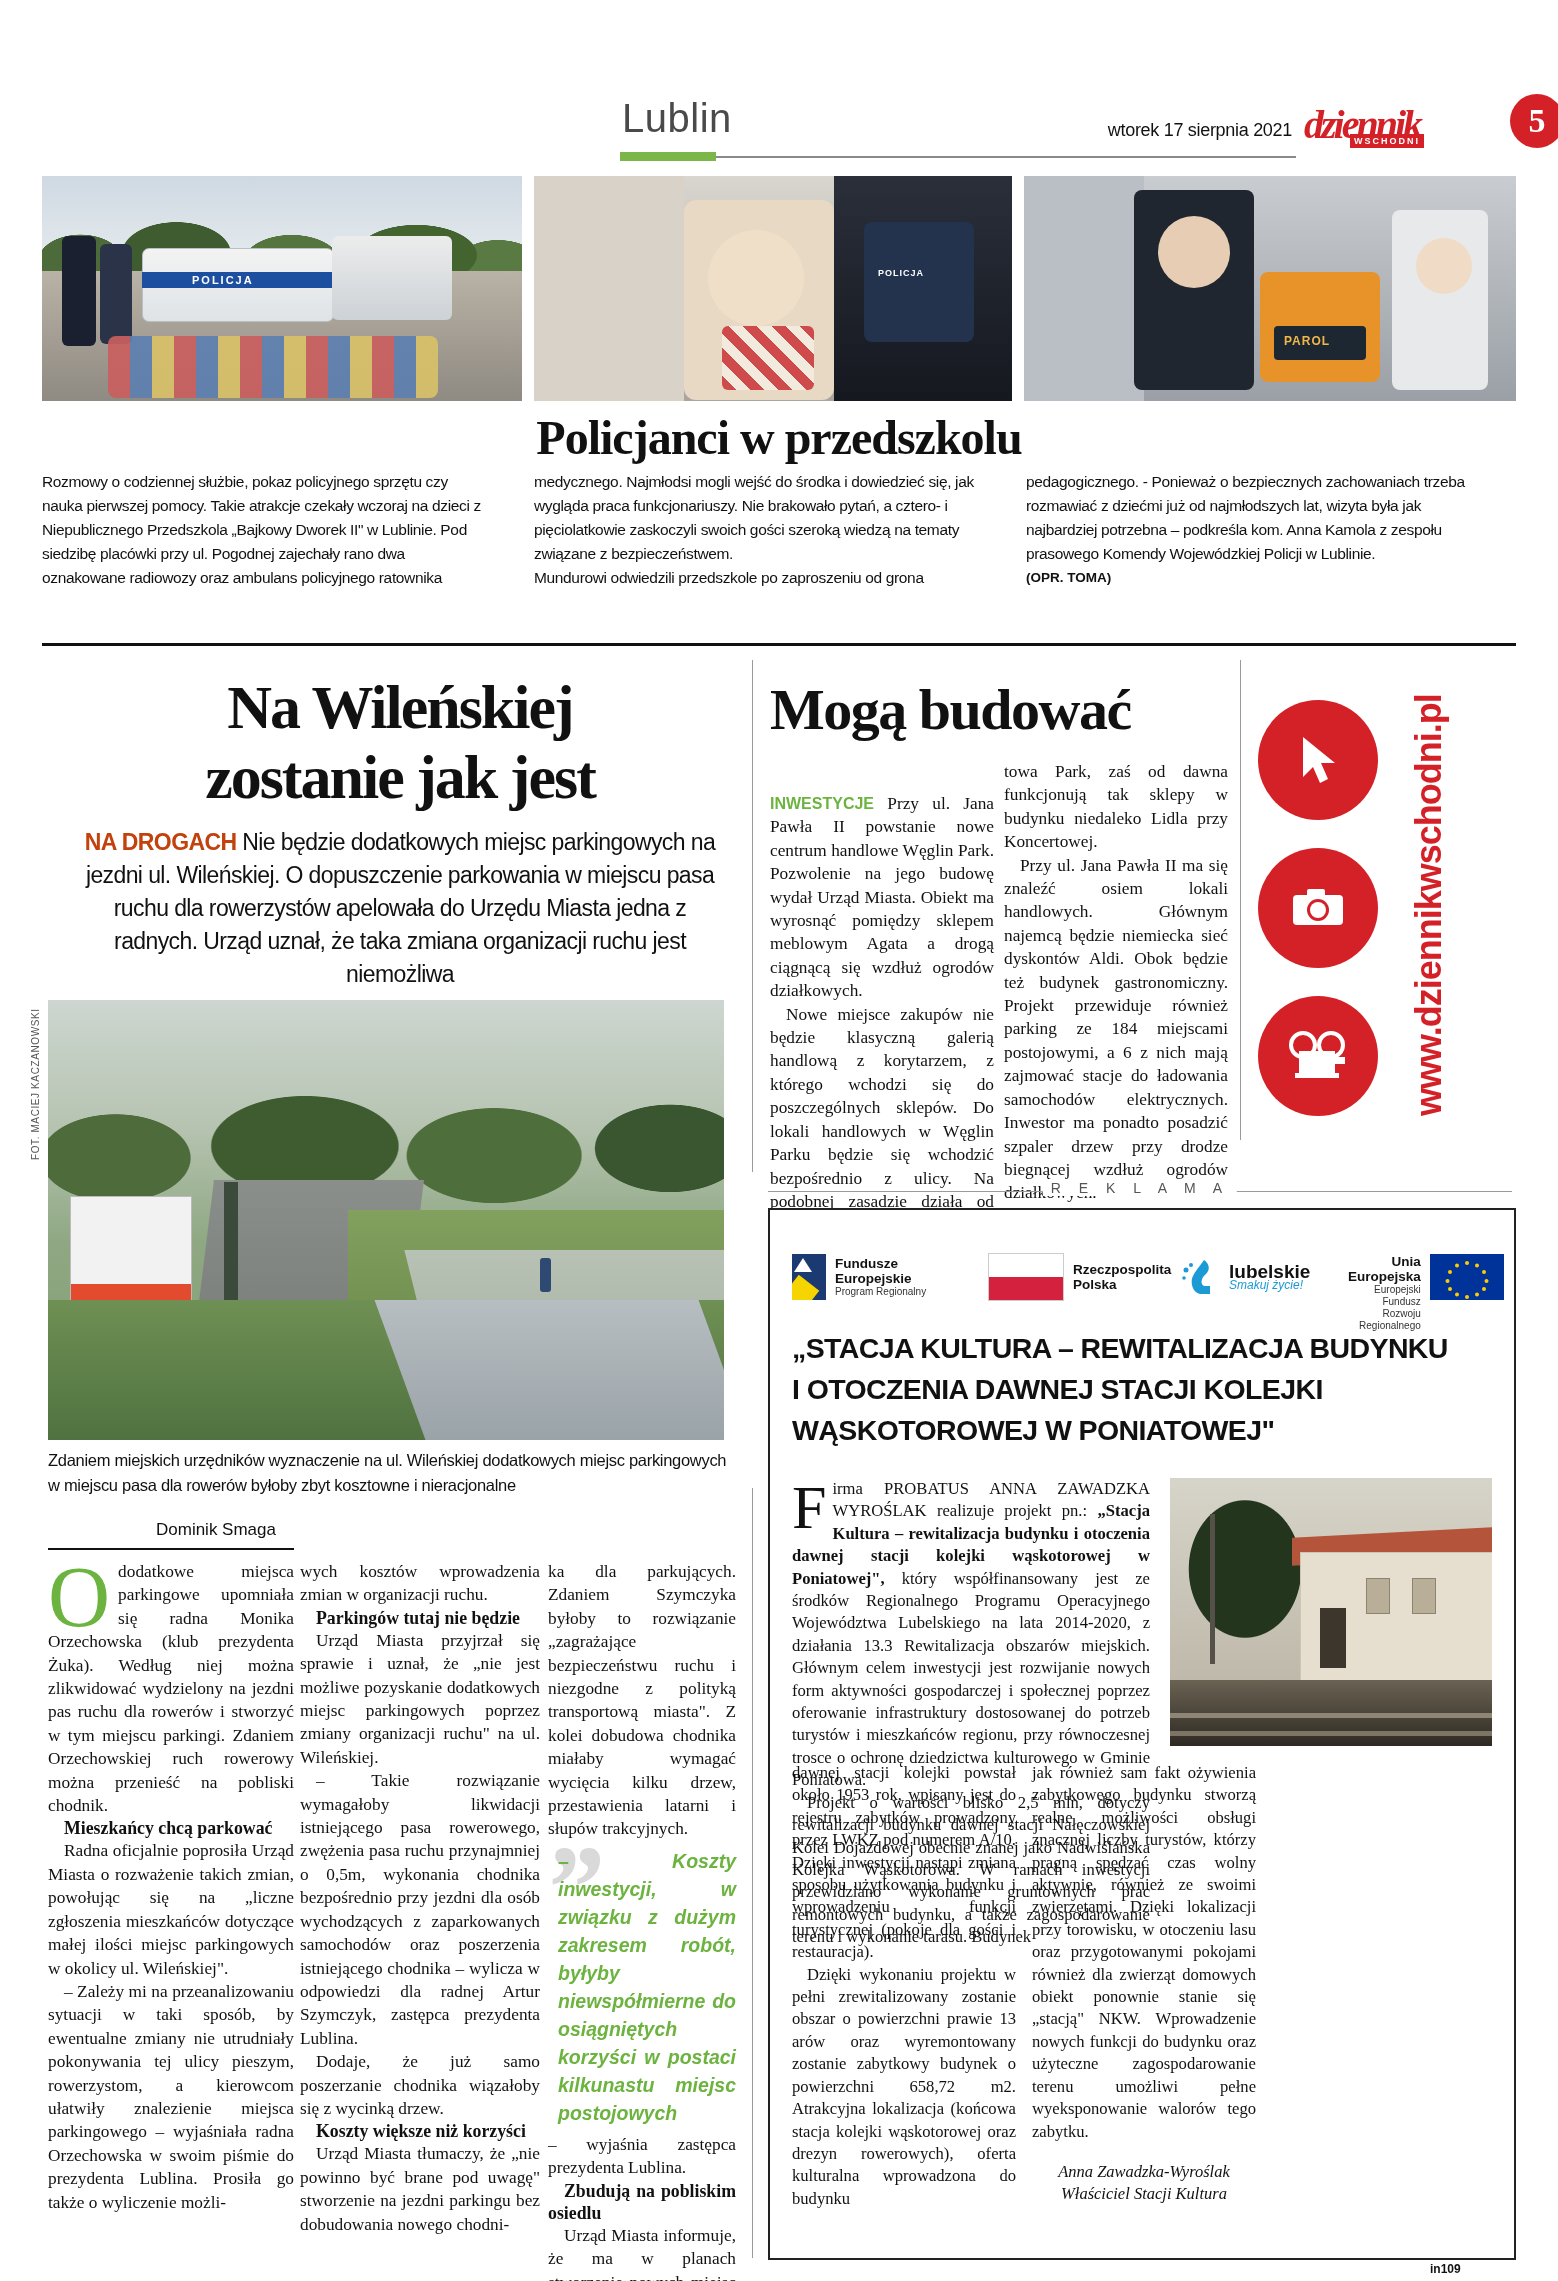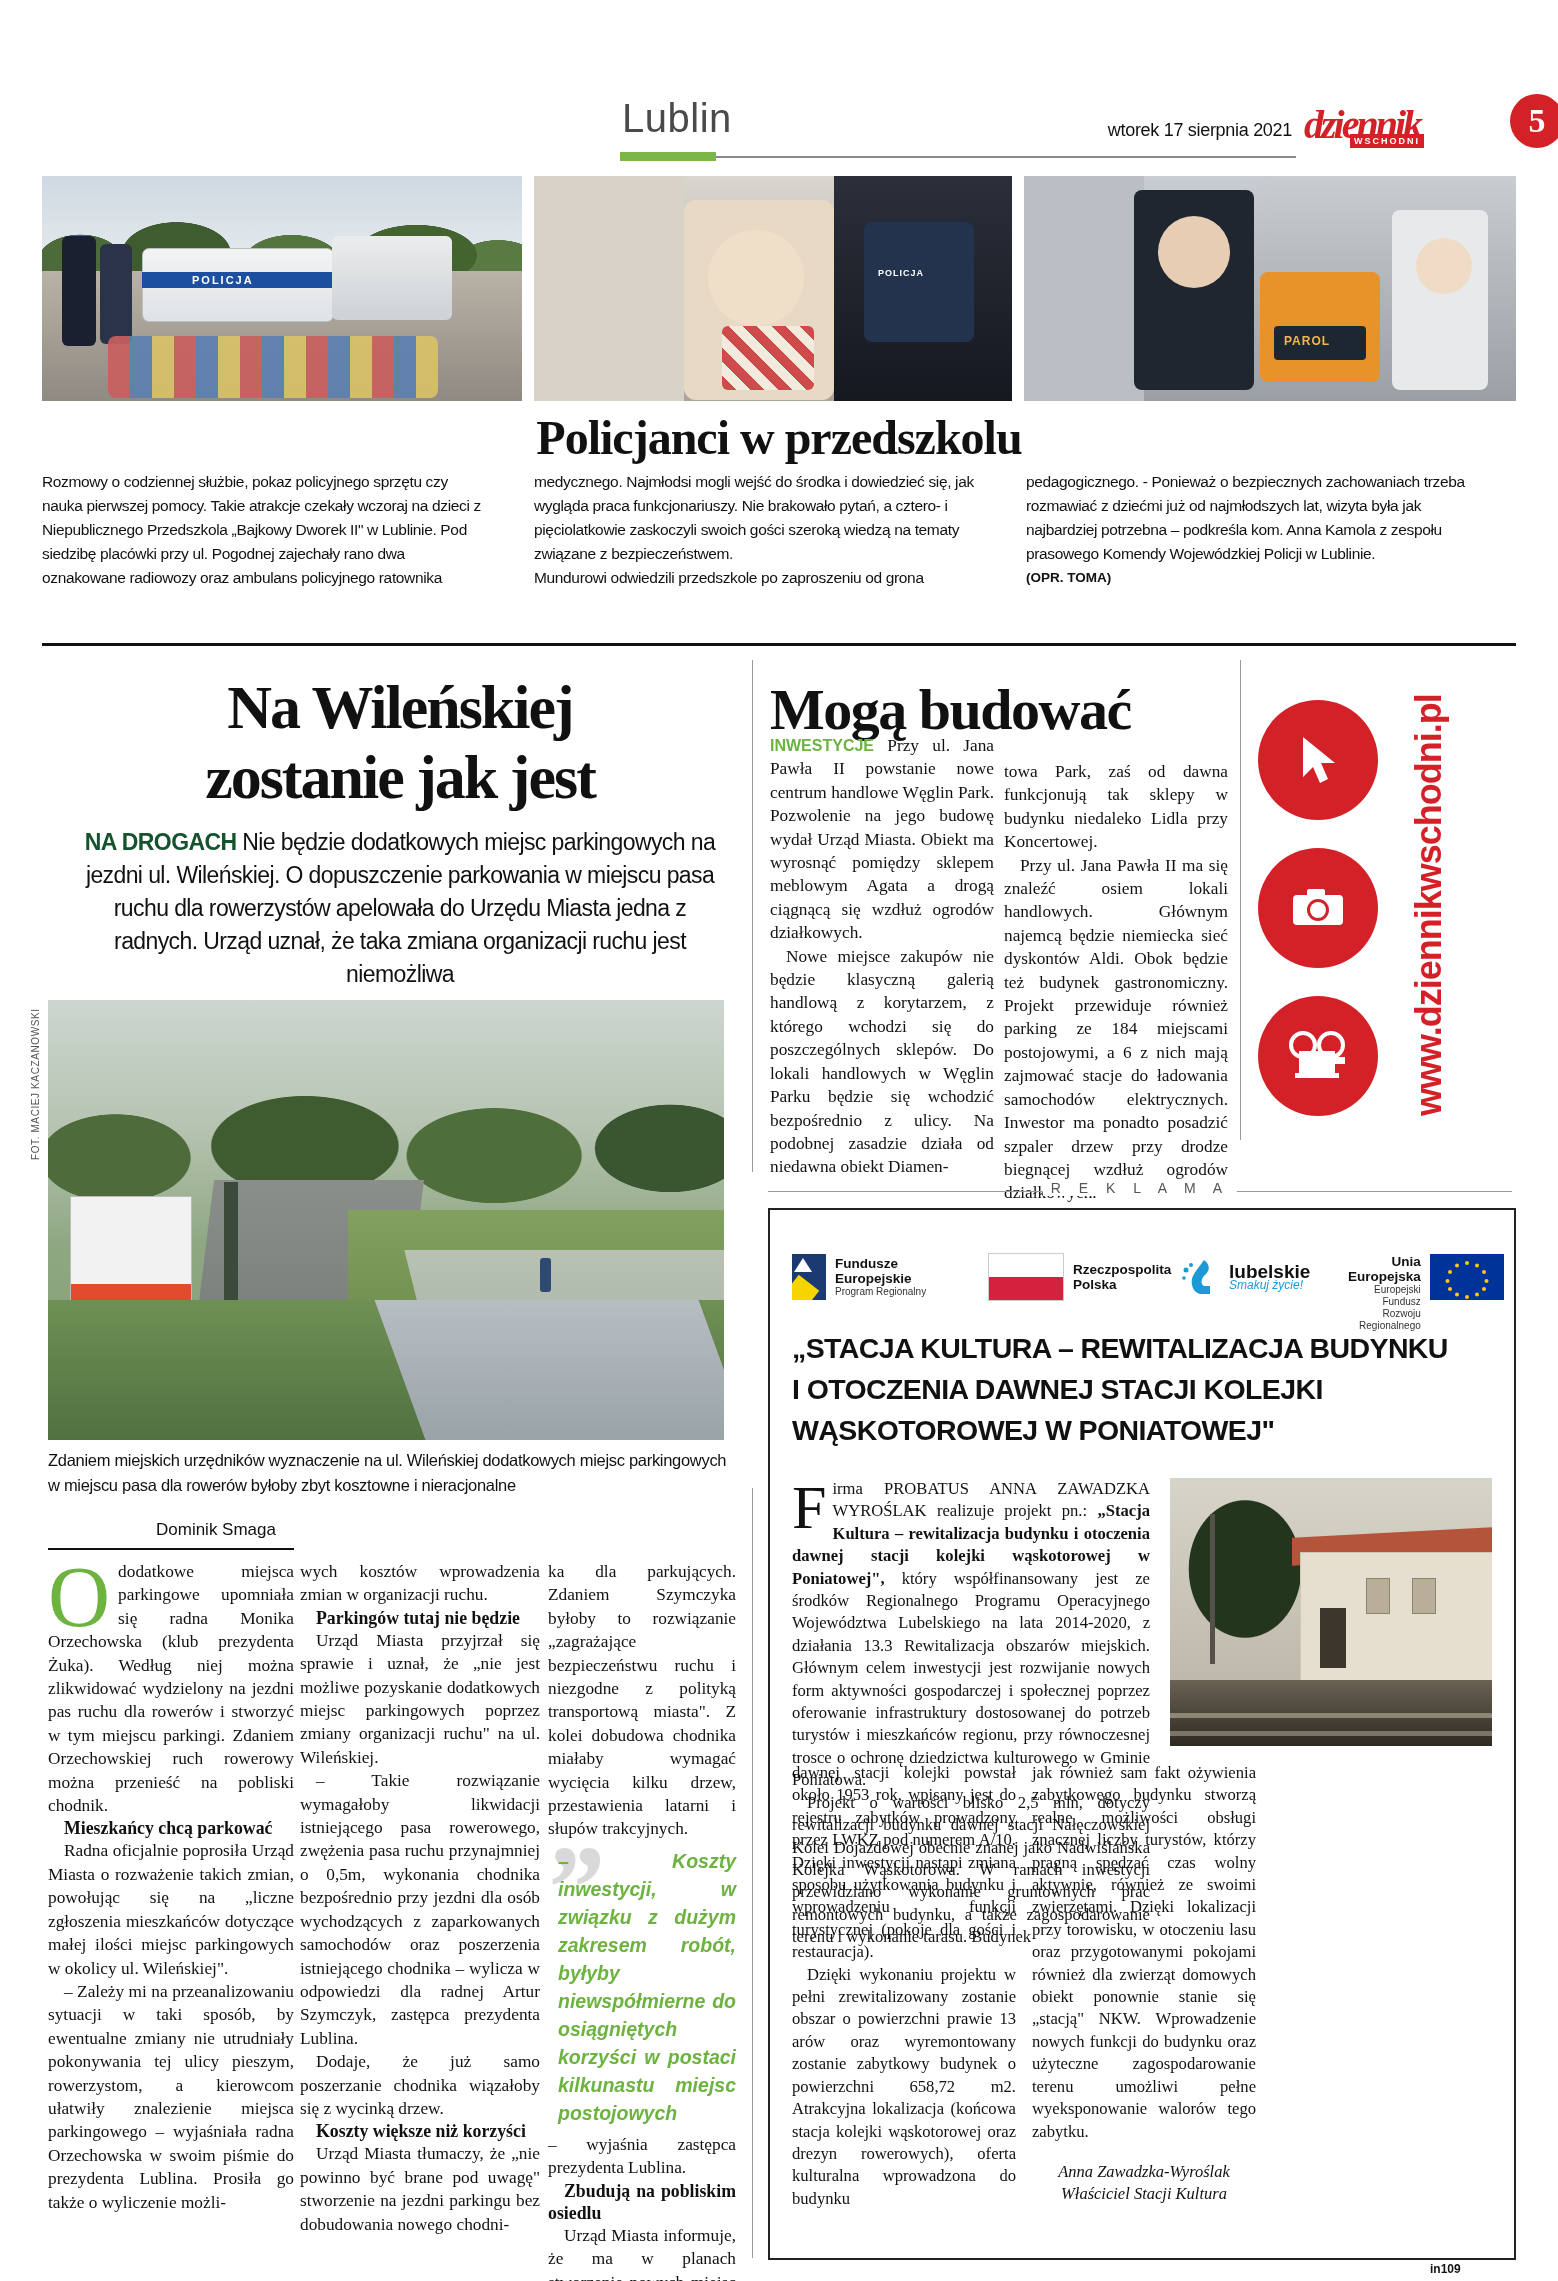--- a/index.html
+++ b/index.html
@@ -55,21 +55,21 @@
 
   
   .vrule{position:absolute;width:1px;background:#9a9a9a;}
 
   
   .hl-main{position:absolute;left:80px;top:672px;width:640px;text-align:center;
     font-family:"Liberation Serif",serif;font-weight:bold;font-size:62px;line-height:70px;
     letter-spacing:-2px;}
   .lede{position:absolute;left:80px;top:826px;width:640px;text-align:center;
     font-size:23px;line-height:33px;letter-spacing:-.6px;}
-  .kicker{color:#14532d;font-weight:bold;}
+  .kicker{color:#c2410c;font-weight:bold;}
 
   
   .mainphoto{position:absolute;left:48px;top:1000px;width:676px;height:440px;overflow:hidden;}
   .mp-sky{position:absolute;inset:0;background:linear-gradient(#cdd6d0 0%,#b7c4b2 28%,#8fa883 55%,#7e9b6e 100%);}
   .mp-road{position:absolute;left:150px;top:180px;width:210px;height:260px;
     background:linear-gradient(#8b8f8c,#6e7370);transform:skewX(-7deg);}
   .mp-grass{position:absolute;left:300px;top:210px;width:420px;height:230px;
     background:linear-gradient(#82a05e,#5e7f42);}
   .mp-path{position:absolute;left:380px;top:250px;width:330px;height:190px;
     background:linear-gradient(#c3c9c4,#aab0ab);transform:skewX(14deg);opacity:.85;}
@@ -283,21 +283,21 @@
     <div class="pullquote">
       <span class="quotemark">”</span>
       <span>– Koszty inwestycji, w związku z dużym zakresem robót, byłyby niewspółmierne do osiągniętych korzyści w postaci kilkunastu miejsc postojowych</span>
     </div>
     <p class="noind">– wyjaśnia zastępca prezydenta Lublina.</p>
     <p class="subhead">Zbudują na pobliskim osiedlu</p>
     <p>Urząd Miasta informuje, że ma w planach stworzenie nowych miejsc parkingowych podczas przebudowy ul. Wallenroda. Projekt jest już gotowy, inwestycja czeka aż władze miasta zdecydują się wyłożyć na nią pieniądze.</p>
   </div>
 
   <div class="hl-mb">Mogą budować</div>
-  <div class="mbcol" style="left:770px;top:734px;width:224px;">
+  <div class="mbcol" style="left:770px;top:792px;width:224px;">
     <p class="noind"><span class="inwest">INWESTYCJE</span><span> Przy ul. Jana Pawła II powstanie nowe centrum handlowe Węglin Park. Pozwolenie na jego budowę wydał Urząd Miasta. Obiekt ma wyrosnąć pomiędzy sklepem meblowym Agata a drogą ciągnącą się wzdłuż ogrodów działkowych.</span></p>
     <p>Nowe miejsce zakupów nie będzie klasyczną galerią handlową z korytarzem, z którego wchodzi się do poszczególnych sklepów. Do lokali handlowych w Węglin Parku będzie się wchodzić bezpośrednio z ulicy. Na podobnej zasadzie działa od niedawna obiekt Diamen-</p>
   </div>
   <div class="mbcol" style="left:1004px;top:760px;width:224px;">
     <p class="noind">towa Park, zaś od dawna funkcjonują tak sklepy w budynku niedaleko Lidla przy Koncertowej.</p>
     <p>Przy ul. Jana Pawła II ma się znaleźć osiem lokali handlowych. Głównym najemcą będzie niemiecka sieć dyskontów Aldi. Obok będzie też budynek gastronomiczny. Projekt przewiduje również parking ze 184 miejscami postojowymi, a 6 z nich mają zajmować stacje do ładowania samochodów elektrycznych. Inwestor ma ponadto posadzić szpaler drzew przy drodze biegnącej wzdłuż ogrodów działkowych.</p>
     <p class="drs">(DRS)</p>
   </div>
 
   <div class="promo">

